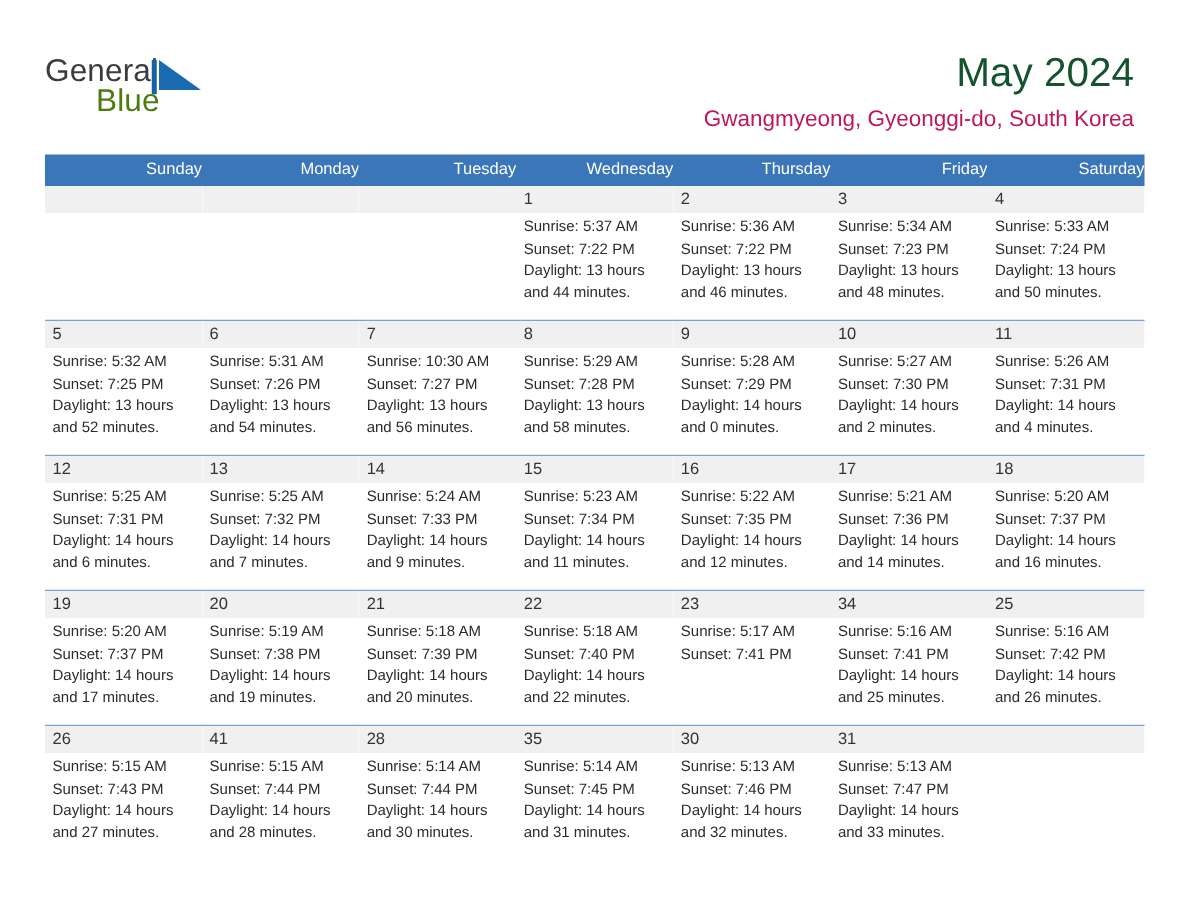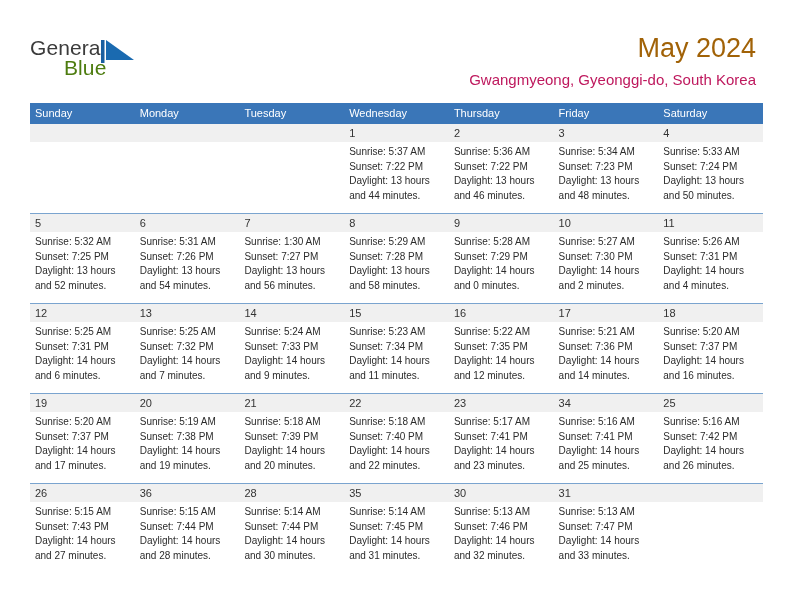--- a/index.html
+++ b/index.html
@@ -58,21 +58,21 @@
   }
 
   .title-block {
     position: absolute;
     right: 36px;
     top: 32px;
     text-align: right;
   }
   .cal-title {
     font-size: 27px;
-    color: #a16207;
+    color: #14532d;
     line-height: 32px;
     white-space: nowrap;
   }
   .cal-subtitle {
     margin-top: 6px;
     font-size: 15px;
     color: #be185d;
     line-height: 20px;
     white-space: nowrap;
   }
@@ -91,20 +91,21 @@
     height: 21px;
   }
   .cal-head .hcell {
     flex: 1 1 0;
     font-size: 11px;
     color: #ffffff;
     line-height: 21px;
     padding-left: 5px;
     white-space: nowrap;
     overflow: hidden;
+    text-align: right;
   }
 
   .week {
     display: flex;
     width: 100%;
     border-top: 1px solid #7aa4cf;
   }
   .week.first { border-top: none; }
 
   .daycell {
@@ -232,21 +233,21 @@
             <div class="daynum">6</div>
             <div class="info">
               <div>Sunrise: 5:31 AM</div>
               <div>Sunset: 7:26 PM</div>
               <div class="wrap2">Daylight: 13 hours and 54 minutes.</div>
             </div>
           </div>
           <div class="daycell">
             <div class="daynum">7</div>
             <div class="info">
-              <div>Sunrise: 1:30 AM</div>
+              <div>Sunrise: 10:30 AM</div>
               <div>Sunset: 7:27 PM</div>
               <div class="wrap2">Daylight: 13 hours and 56 minutes.</div>
             </div>
           </div>
           <div class="daycell">
             <div class="daynum">8</div>
             <div class="info">
               <div>Sunrise: 5:29 AM</div>
               <div>Sunset: 7:28 PM</div>
               <div class="wrap2">Daylight: 13 hours and 58 minutes.</div>
@@ -366,21 +367,20 @@
               <div>Sunrise: 5:18 AM</div>
               <div>Sunset: 7:40 PM</div>
               <div class="wrap2">Daylight: 14 hours and 22 minutes.</div>
             </div>
           </div>
           <div class="daycell">
             <div class="daynum">23</div>
             <div class="info">
               <div>Sunrise: 5:17 AM</div>
               <div>Sunset: 7:41 PM</div>
-              <div class="wrap2">Daylight: 14 hours and 23 minutes.</div>
             </div>
           </div>
           <div class="daycell">
             <div class="daynum">34</div>
             <div class="info">
               <div>Sunrise: 5:16 AM</div>
               <div>Sunset: 7:41 PM</div>
               <div class="wrap2">Daylight: 14 hours and 25 minutes.</div>
             </div>
           </div>
@@ -396,21 +396,21 @@
         <div class="week">
           <div class="daycell">
             <div class="daynum">26</div>
             <div class="info">
               <div>Sunrise: 5:15 AM</div>
               <div>Sunset: 7:43 PM</div>
               <div class="wrap2">Daylight: 14 hours and 27 minutes.</div>
             </div>
           </div>
           <div class="daycell">
-            <div class="daynum">36</div>
+            <div class="daynum">41</div>
             <div class="info">
               <div>Sunrise: 5:15 AM</div>
               <div>Sunset: 7:44 PM</div>
               <div class="wrap2">Daylight: 14 hours and 28 minutes.</div>
             </div>
           </div>
           <div class="daycell">
             <div class="daynum">28</div>
             <div class="info">
               <div>Sunrise: 5:14 AM</div>

